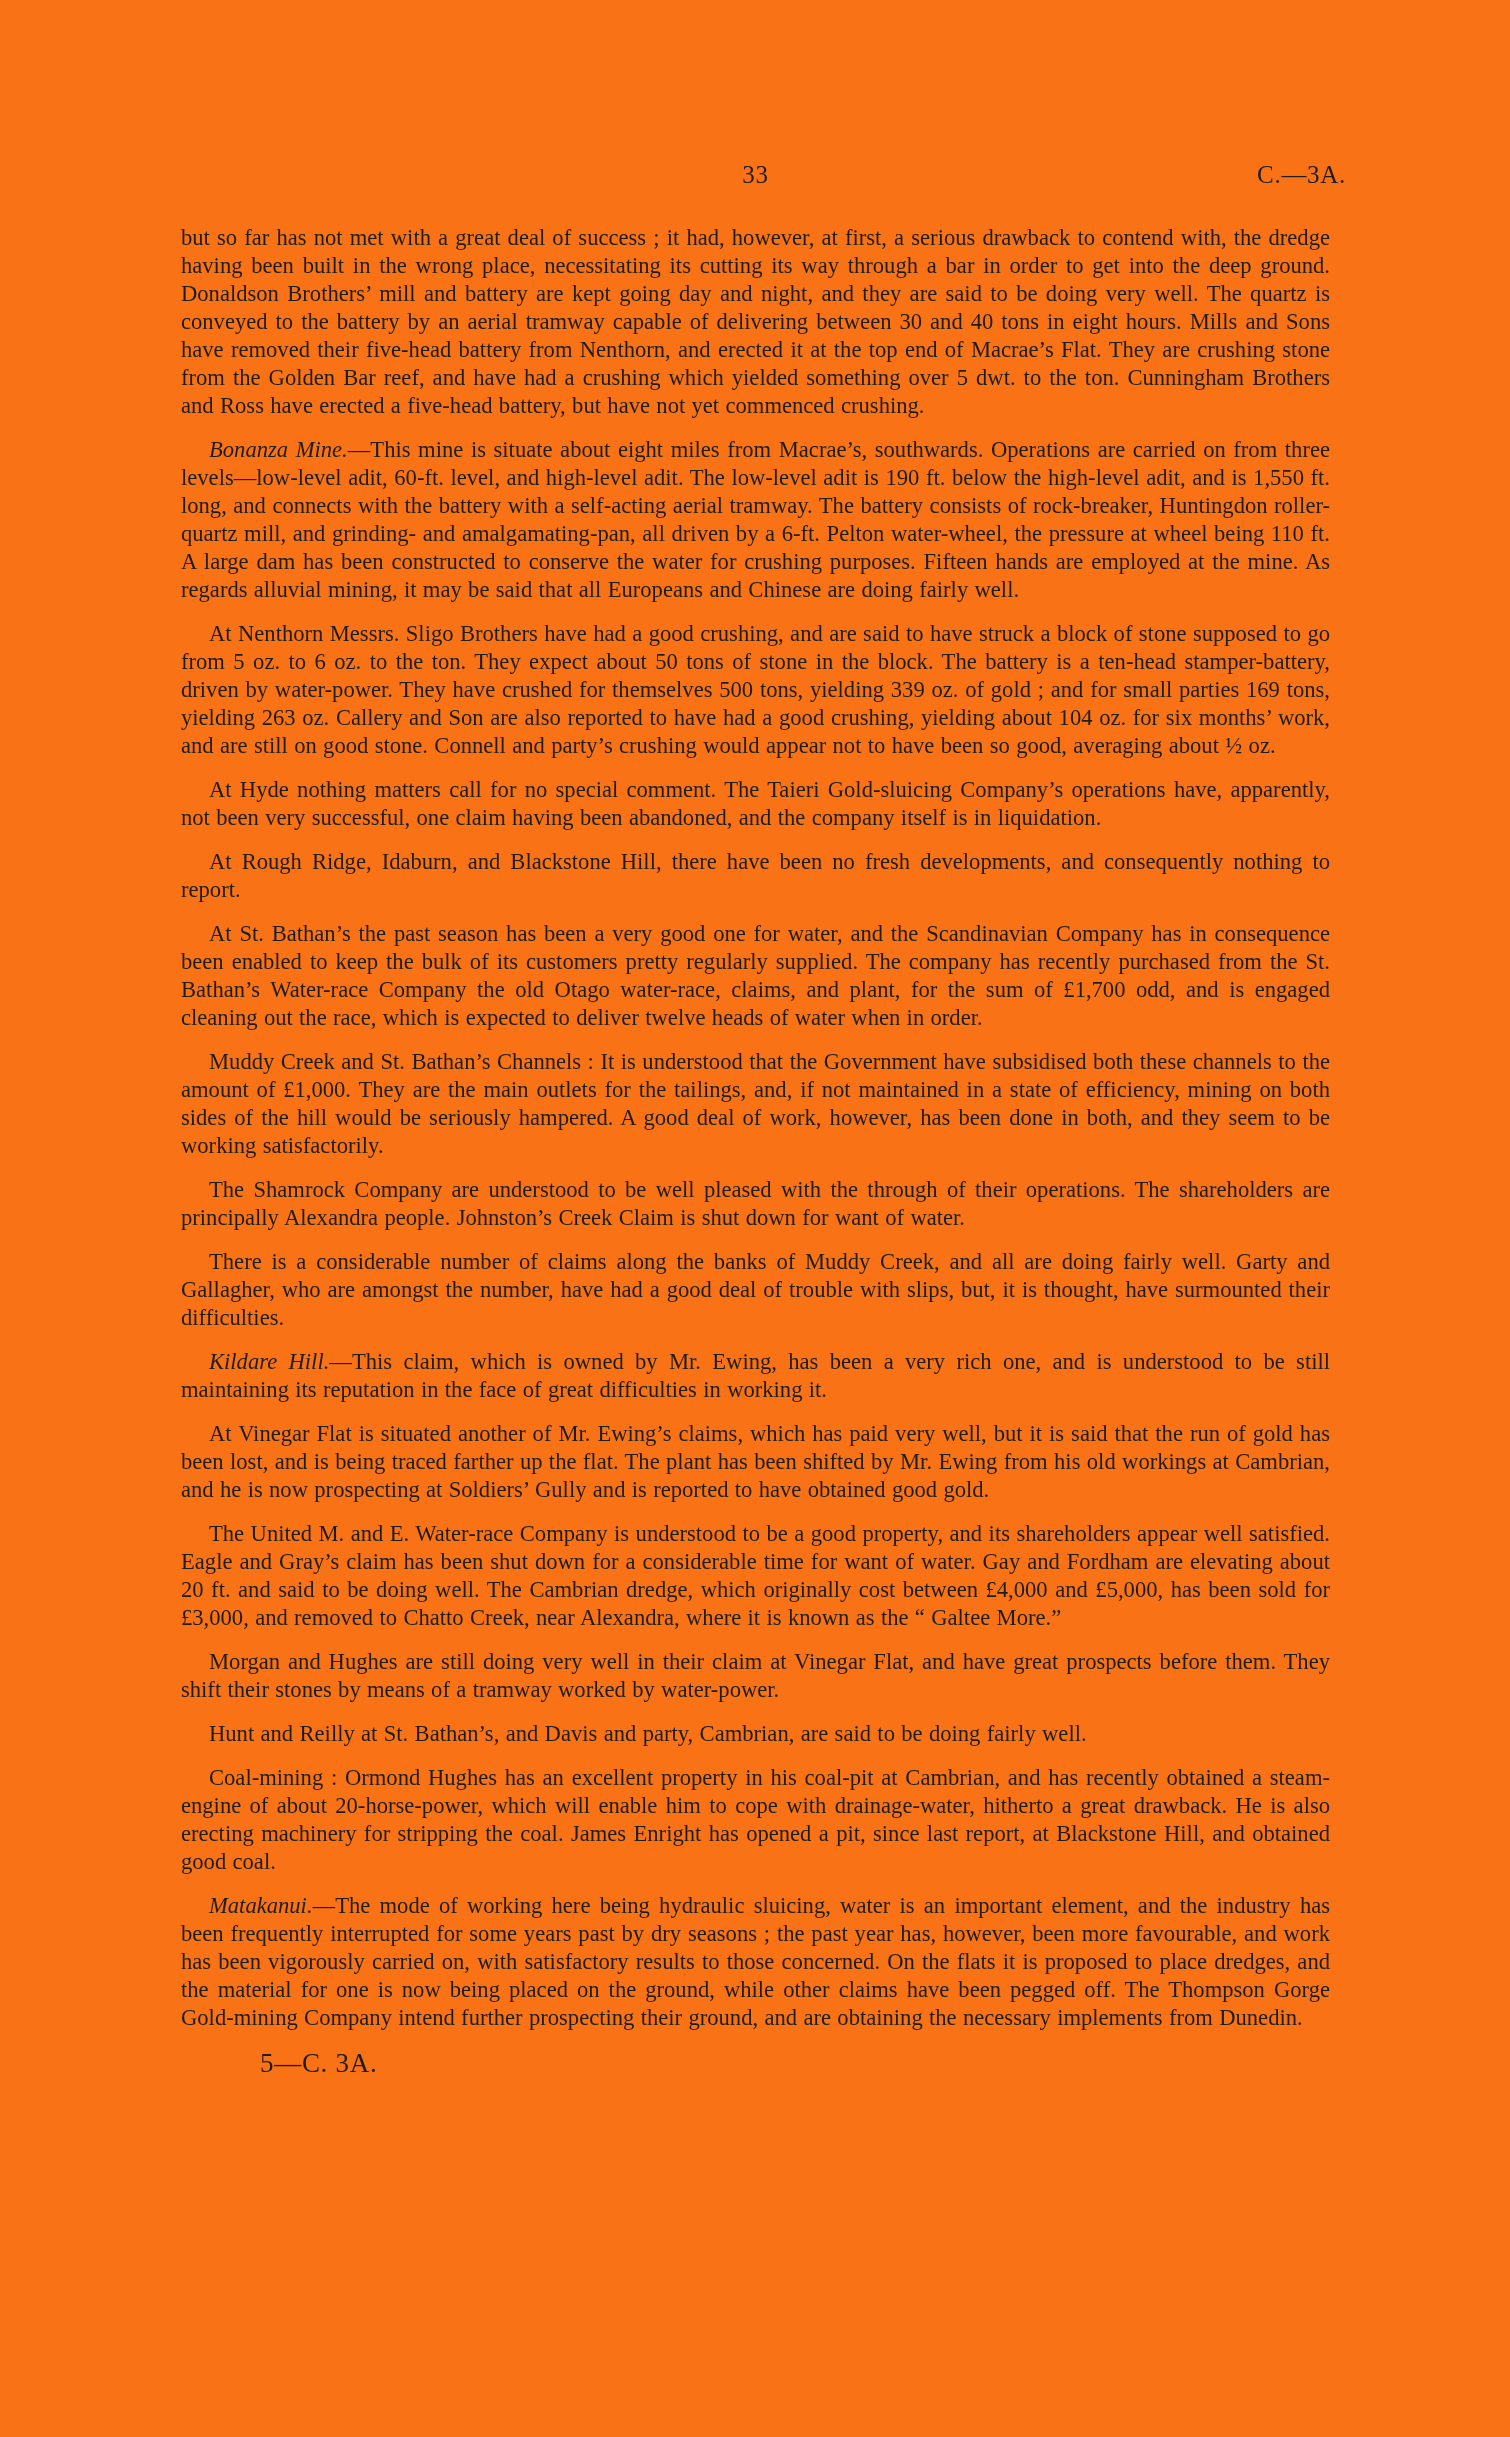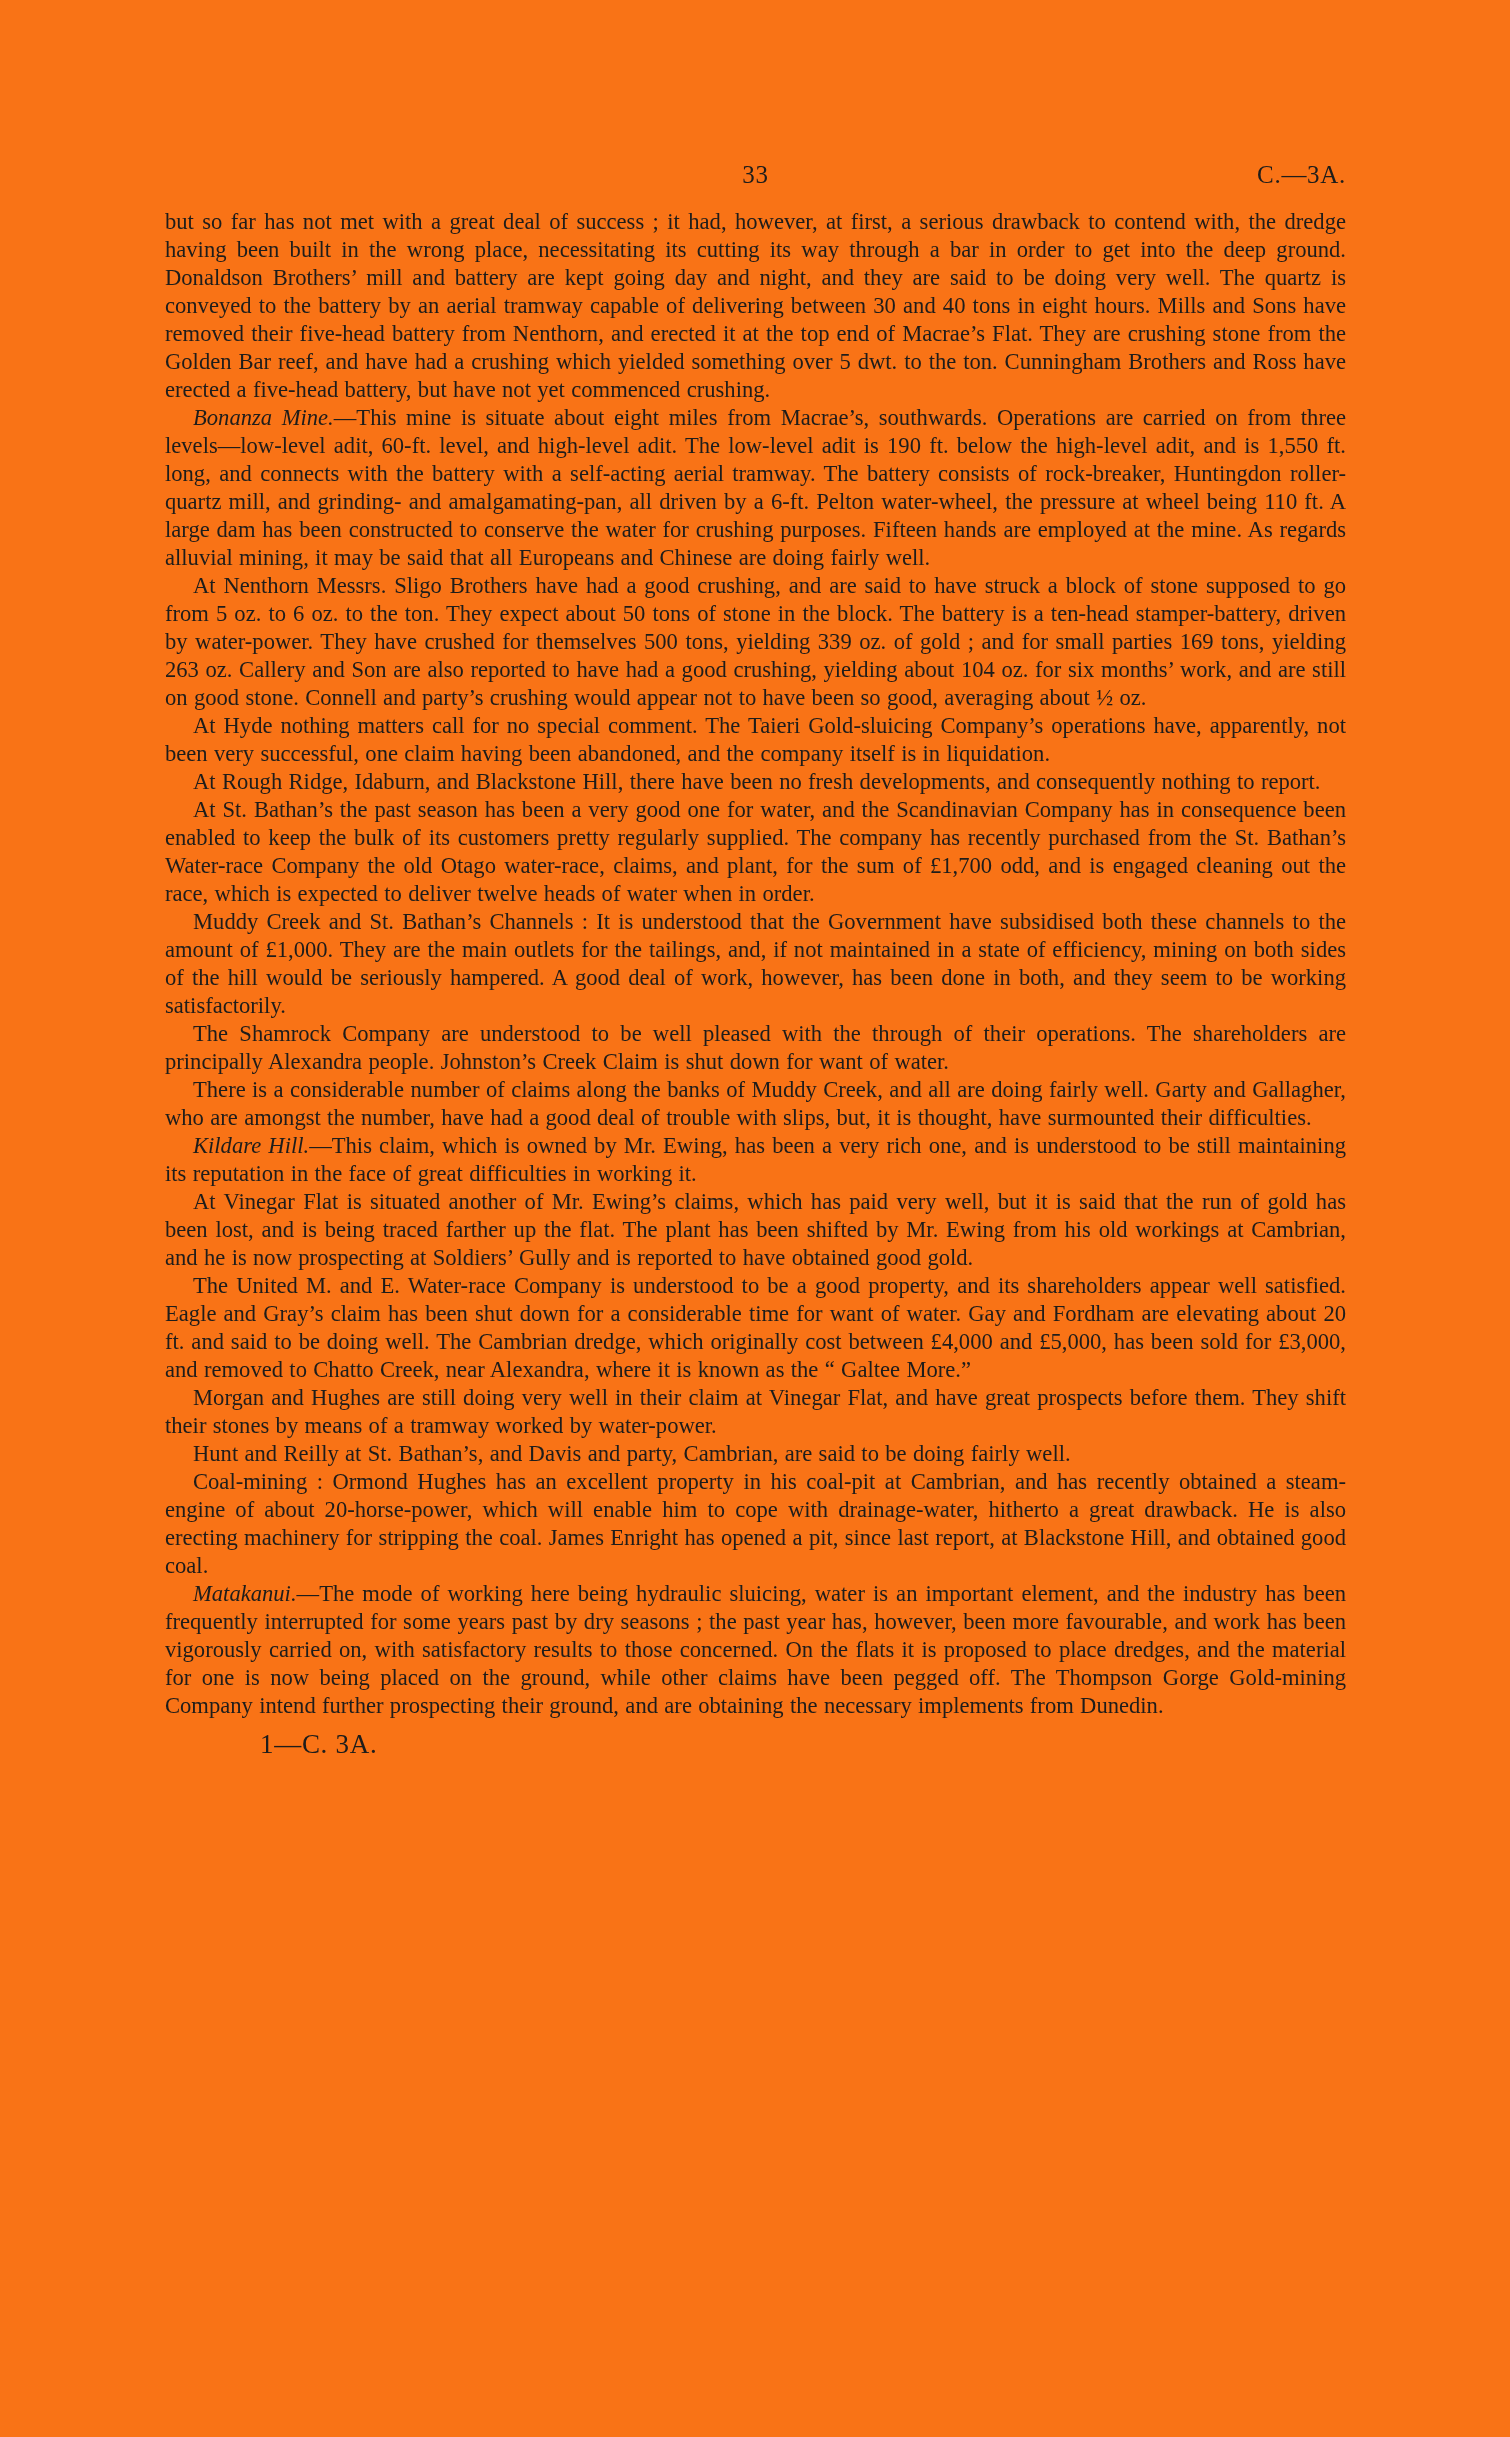--- a/index.html
+++ b/index.html
@@ -38,21 +38,21 @@
     right: 0;
     top: 0;
   }
   .content {
     font-size: 22.6px;
     line-height: 28px;
     text-align: justify;
     word-spacing: 0.7px;
   }
   .content p.para {
-    margin: 0;
+    margin: 16px;
     padding: 0;
   }
   .content p.indent {
     text-indent: 28px;
   }
   .content i {
     font-style: italic;
   }
   .page-footer {
     margin-top: 9.3px;
@@ -81,16 +81,16 @@
       <p class="para indent">There is a considerable number of claims along the banks of Muddy Creek, and all are doing fairly well.  Garty and Gallagher, who are amongst the number, have had a good deal of trouble with slips, but, it is thought, have surmounted their difficulties.</p>
       <p class="para indent"><i>Kildare Hill.</i>—This claim, which is owned by Mr. Ewing, has been a very rich one, and is understood to be still maintaining its reputation in the face of great difficulties in working it.</p>
       <p class="para indent">At Vinegar Flat is situated another of Mr. Ewing’s claims, which has paid very well, but it is said that the run of gold has been lost, and is being traced farther up the flat.  The plant has been shifted by Mr. Ewing from his old workings at Cambrian, and he is now prospecting at Soldiers’ Gully and is reported to have obtained good gold.</p>
       <p class="para indent">The United M. and E. Water-race Company is understood to be a good property, and its shareholders appear well satisfied.  Eagle and Gray’s claim has been shut down for a considerable time for want of water.  Gay and Fordham are elevating about 20 ft. and said to be doing well. The Cambrian dredge, which originally cost between £4,000 and £5,000, has been sold for £3,000, and removed to Chatto Creek, near Alexandra, where it is known as the “ Galtee More.”</p>
       <p class="para indent">Morgan and Hughes are still doing very well in their claim at Vinegar Flat, and have great prospects before them.  They shift their stones by means of a tramway worked by water-power.</p>
       <p class="para indent">Hunt and Reilly at St. Bathan’s, and Davis and party, Cambrian, are said to be doing fairly well.</p>
       <p class="para indent">Coal-mining : Ormond Hughes has an excellent property in his coal-pit at Cambrian, and has recently obtained a steam-engine of about 20-horse-power, which will enable him to cope with drainage-water, hitherto a great drawback.  He is also erecting machinery for stripping the coal.  James Enright has opened a pit, since last report, at Blackstone Hill, and obtained good coal.</p>
       <p class="para indent"><i>Matakanui.</i>—The mode of working here being hydraulic sluicing, water is an important element, and the industry has been frequently interrupted for some years past by dry seasons ; the past year has, however, been more favourable, and work has been vigorously carried on, with satisfactory results to those concerned.  On the flats it is proposed to place dredges, and the material for one is now being placed on the ground, while other claims have been pegged off. The Thompson Gorge Gold-mining Company intend further prospecting their ground, and are obtaining the necessary implements from Dunedin.</p>
     </div>
   <div class="page-footer">
-    <span>1—C. 3A.</span>
+    <span>5—C. 3A.</span>
   </div>
 </div>
 
 
 </body></html>

